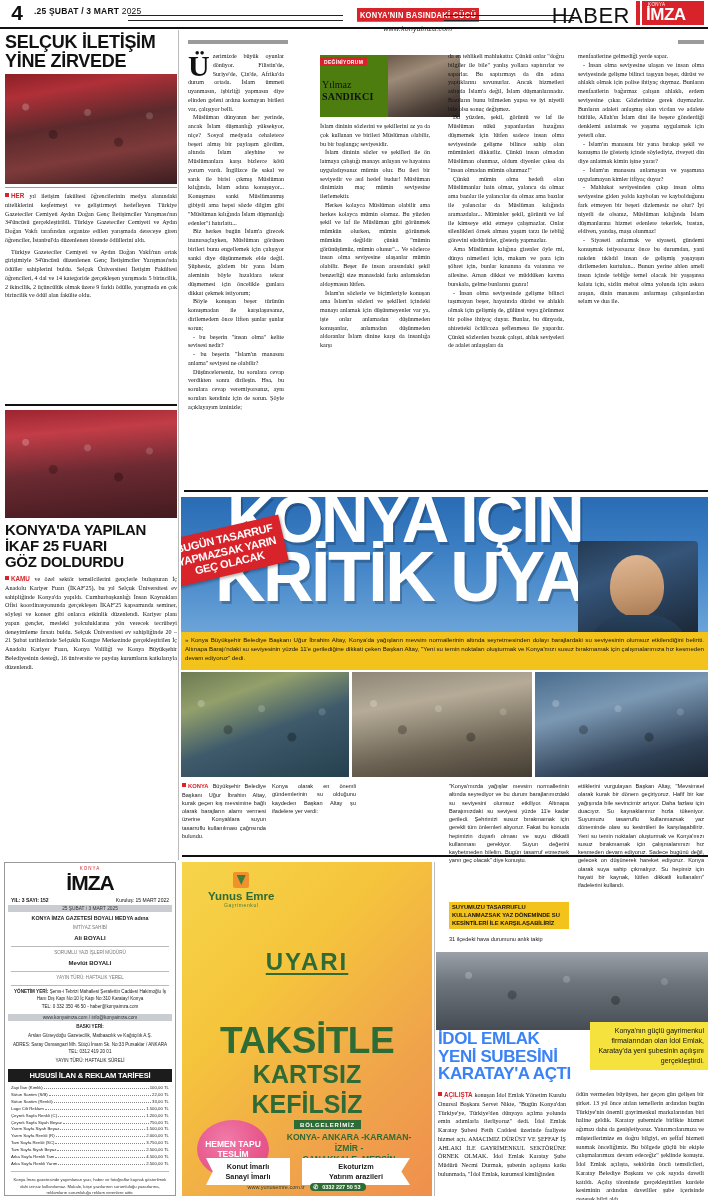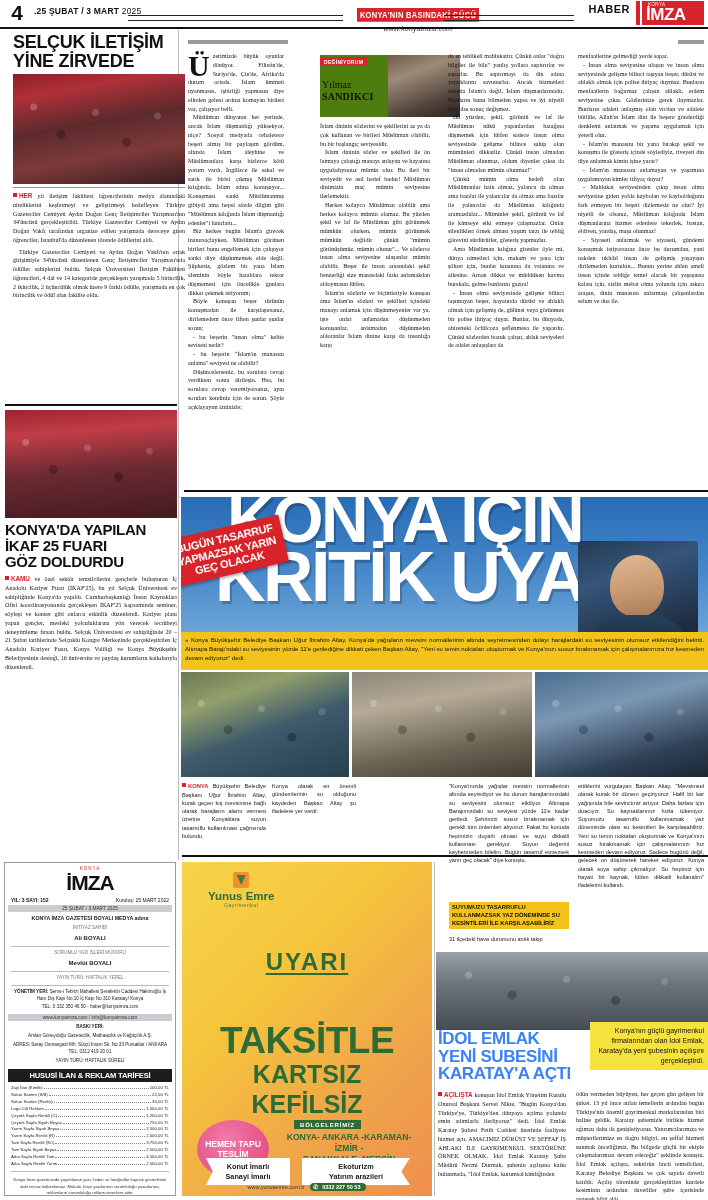--- a/index.html
+++ b/index.html
@@ -35,21 +35,21 @@
     padding:1px 3px; letter-spacing:.3px; transform:scaleY(1.25); transform-origin:top center;
   }
   .tb-url {
     margin-top:5px; font-family:"Liberation Sans", sans-serif; font-size:7px;
     color:#333; font-style:italic; letter-spacing:.2px;
   }
   .tb-rule-r { position:absolute; left:444px; top:15px; width:130px; height:1px; background:#222; }
   .tb-rule-r2 { position:absolute; left:444px; top:20px; width:130px; height:1px; background:#222; }
   .tb-haber {
     position:absolute; right:78px; top:3px;
-    font-family:"Liberation Sans", sans-serif; font-weight:bold; font-size:11px;
+    font-family:"Liberation Sans", sans-serif; font-weight:normal; font-size:22px;
     color:#111; letter-spacing:.5px;
   }
   .tb-logo {
     position:absolute; right:4px; top:1px; width:62px; height:24px;
     background:#d8232a;
   }
   .tb-logo .kny {
     position:absolute; left:6px; top:1px; color:#fff;
     font-family:"Liberation Sans", sans-serif; font-size:4.5px; letter-spacing:.4px;
   }
@@ -290,21 +290,21 @@
     <div class="tb-logo-stripe"></div>
     <div class="tb-logo">
       <span class="kny">KONYA</span>
       <span class="imza">İMZA</span>
     </div>
   </div>
   <div class="top-hr"></div>
 
   <div class="col-rule-v" style="left:178px; top:30px; height:830px;"></div>
 
-  <div style="position:absolute;left:13px;top:33px;width:172px;">
+  <div style="position:absolute;left:5px;top:33px;width:172px;">
     <div class="headline-blk l-head1">SELÇUK İLETİŞİM</div>
     <div class="headline-blk l-head1" style="margin-top:1px;">YİNE ZİRVEDE</div>
     <div class="photo crowd photo-grain" style="margin-top:4px;width:172px;height:110px;"></div>
     <div class="hr-thin" style="position:relative;width:172px;margin:3px 0 3px;"></div>
     <div class="body-txt" style="margin-top:3px;">
       <span class="lead-mark"></span><span class="lead-word">HER</span>
       <span>yıl iletişim fakültesi öğrencilerinin medya alanındaki niteliklerini keşfetmeyi ve geliştirmeyi hedefleyen Türkiye Gazeteciler Cemiyeti Aydın Doğan Genç İletişimciler Yarışması'nın 34'üncüsü gerçekleştirildi. Türkiye Gazeteciler Cemiyeti ve Aydın Doğan Vakfı tarafından organize edilen yarışmada dereceye giren öğrenciler, İstanbul'da düzenlenen törende ödüllerini aldı.</span>
     </div>
     <div class="body-txt" style="margin-top:3px;text-indent:6px;">Türkiye Gazeteciler Cemiyeti ve Aydın Doğan Vakfı'nın ortak girişimiyle 34'üncüsü düzenlenen Genç İletişimciler Yarışması'nda ödüller sahiplerini buldu. Selçuk Üniversitesi İletişim Fakültesi öğrencileri, 4 dal ve 14 kategoride gerçekleşen yarışmada 5 birincilik, 2 ikincilik, 2 üçüncülük olmak üzere 9 farklı ödülle, yarışmada en çok birincilik ve ödül alan fakülte oldu.</div>
   </div>

